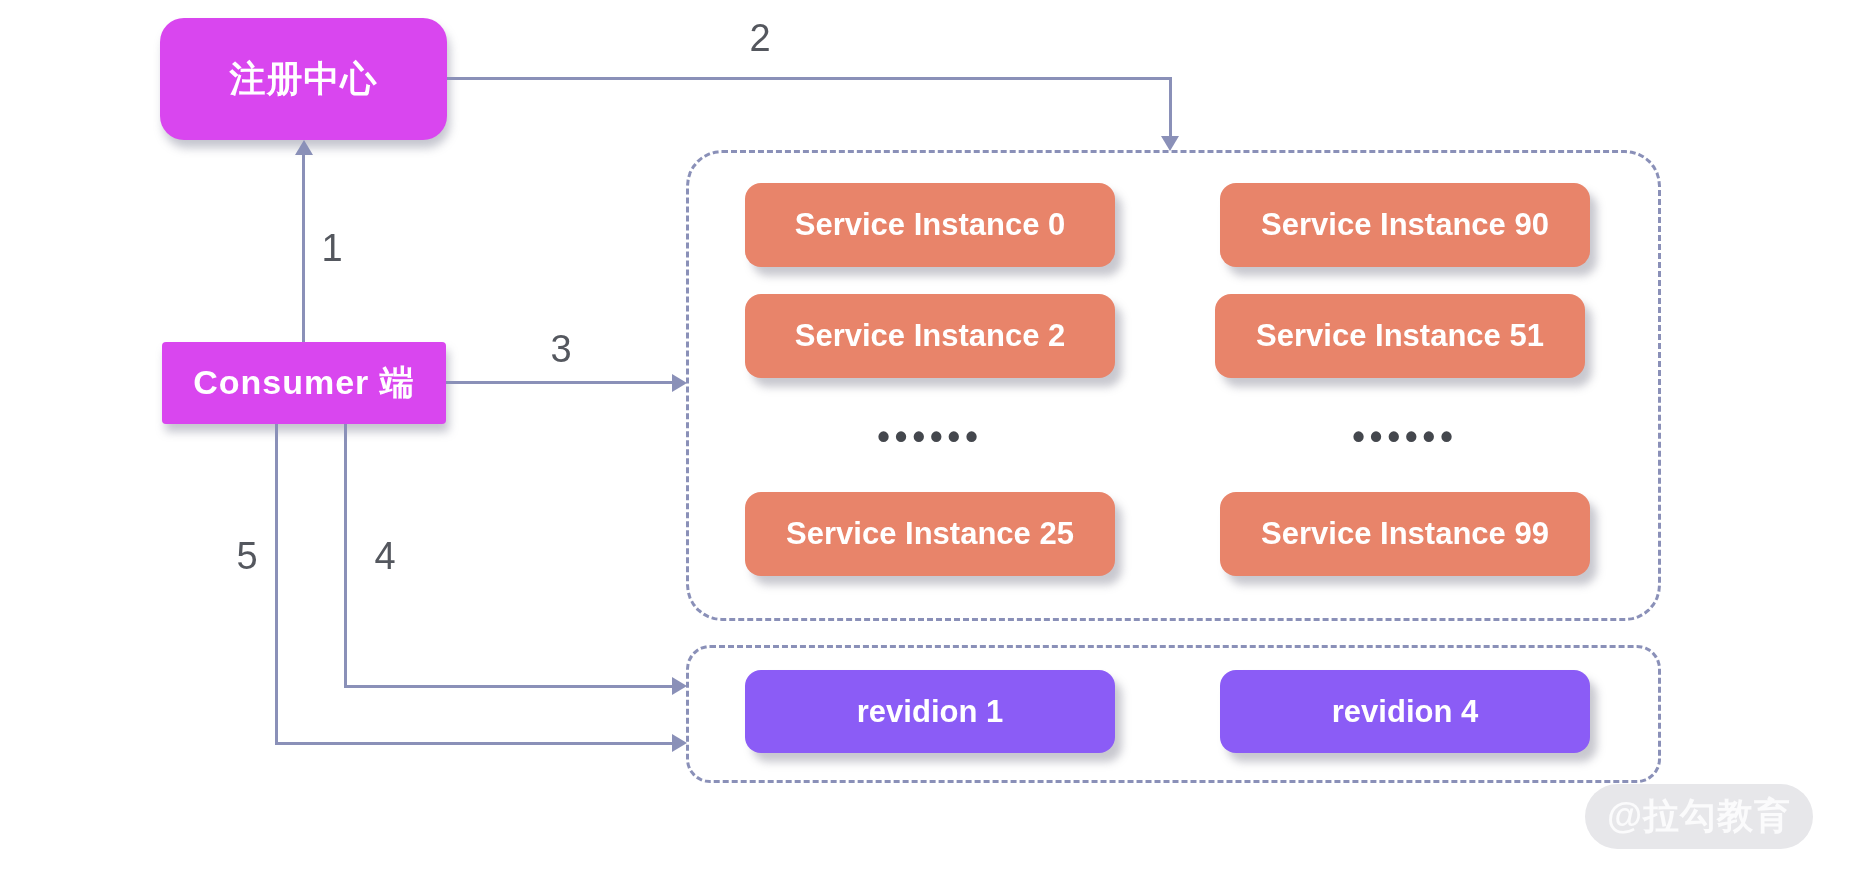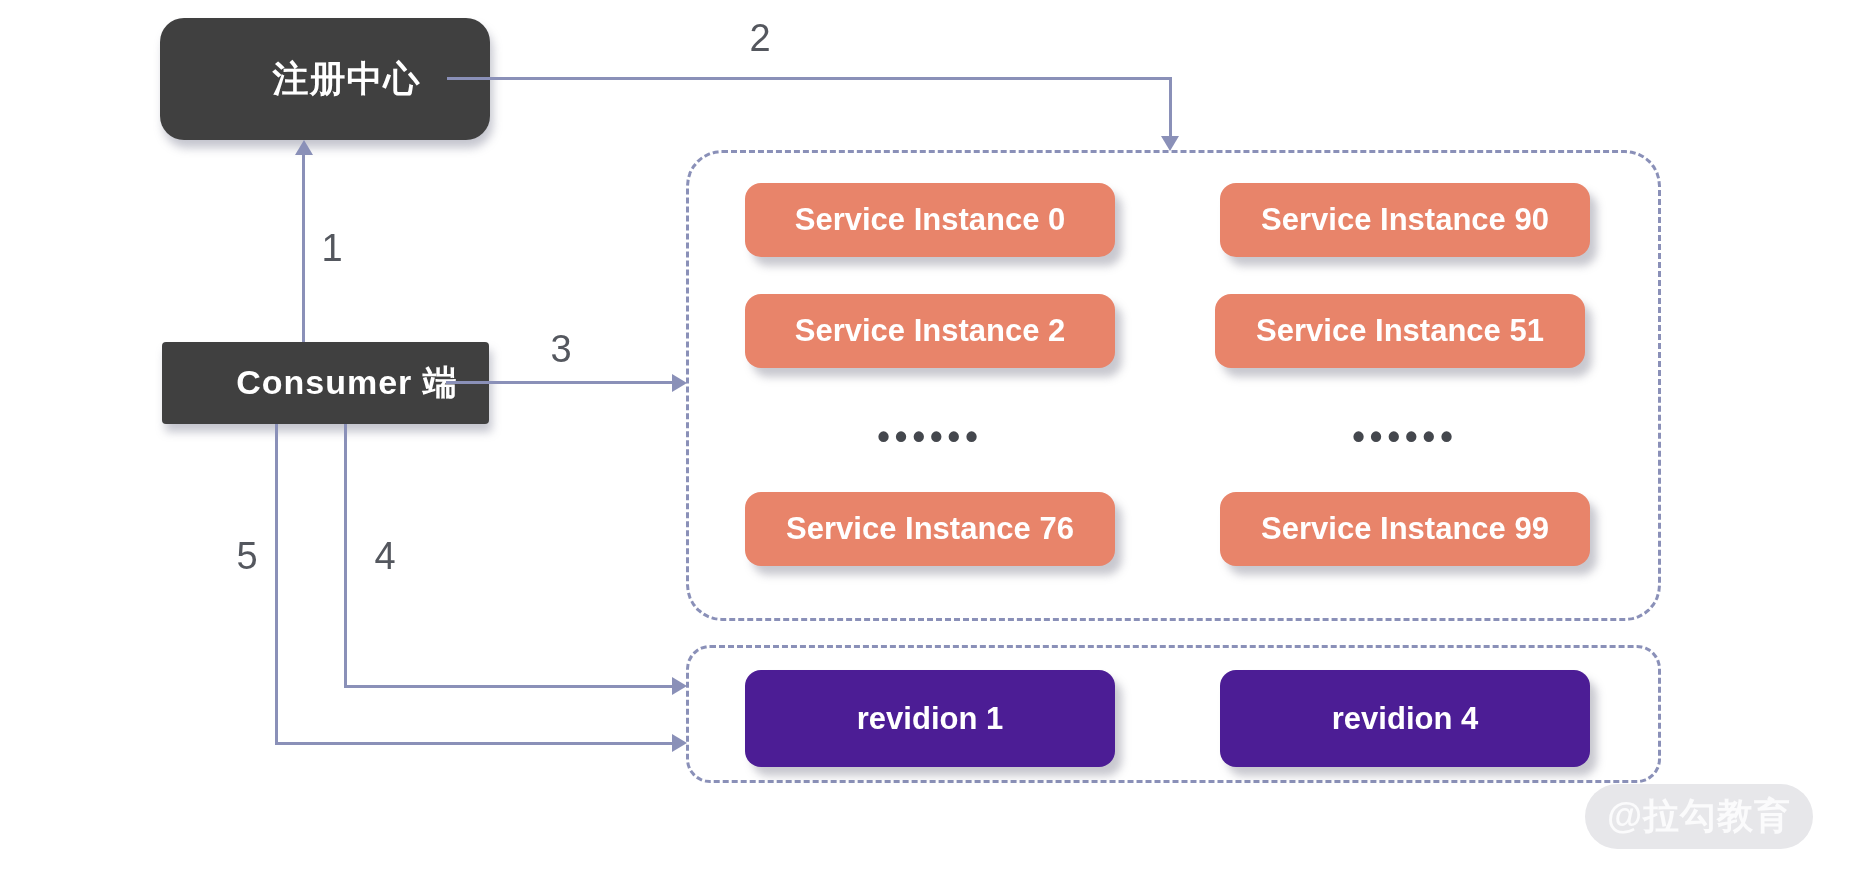--- a/index.html
+++ b/index.html
@@ -8,60 +8,59 @@
     width: 1864px;
     height: 876px;
     background: #ffffff;
     overflow: hidden;
     font-family: "Liberation Sans", "DejaVu Sans", sans-serif;
   }
 
   
   .node {
     position: absolute;
-    background: #404040;
+    background: #d946ef;
     color: #ffffff;
     display: flex;
     align-items: center;
     justify-content: center;
     font-size: 34px;
     font-weight: 600;
     letter-spacing: 1px;
     box-shadow: 3px 8px 10px rgba(110,112,135,0.40);
-    padding-left: 43px;
   }
   .node.registry { left: 160px; top: 18px;  width: 287px; height: 122px; border-radius: 24px; font-size: 36px; }
   .node.consumer { left: 162px; top: 342px; width: 284px; height: 82px;  border-radius: 4px; }
 
   
   .dashed {
     position: absolute;
     border: 3px dashed #8A90B8;
     border-radius: 36px;
     background: transparent;
   }
   .dashed.service  { left: 686px; top: 150px; width: 969px; height: 465px; }
   .dashed.revision { left: 686px; top: 645px; width: 969px; height: 132px; border-radius: 24px; }
 
   
   .inst, .rev {
     position: absolute;
     width: 370px;
-    height: 74px;
+    height: 84px;
     border-radius: 16px;
     color: #ffffff;
     display: flex;
     align-items: center;
     justify-content: center;
     font-size: 31px;
     font-weight: 600;
     box-shadow: 7px 9px 9px rgba(125,125,140,0.42);
   }
   .inst { background: #E8846A; }
-  .rev  { background: #4c1d95; height: 97px; }
+  .rev  { background: #8b5cf6; height: 83px; }
 
   
   .dots {
     position: absolute;
     width: 370px;
     height: 44px;
     line-height: 44px;
     text-align: center;
     color: #44474D;
     font-size: 36px;
@@ -137,21 +136,21 @@
   <div class="vl" style="left:275px; top:424px; height:320px;"></div>
   <div class="hl" style="left:275px; top:742px; width:397px;"></div>
   <div class="head right" style="left:672px; top:734px;"></div>
   <div class="num" style="left:227px; top:531px;">5</div>
 
   <div class="dashed service"></div>
 
   <div class="inst" style="left:745px; top:183px;">Service Instance 0</div>
   <div class="inst" style="left:745px; top:294px;text-align:right;">Service Instance 2</div>
   <div class="dots" style="left:745px; top:415px;">••••••</div>
-  <div class="inst" style="left:745px; top:492px;">Service Instance 76</div>
+  <div class="inst" style="left:745px; top:492px;">Service Instance 25</div>
 
   <div class="inst" style="left:1220px; top:183px;">Service Instance 90</div>
   <div class="inst" style="left:1215px; top:294px;">Service Instance 51</div>
   <div class="dots" style="left:1220px; top:415px;">••••••</div>
   <div class="inst" style="left:1220px; top:492px;">Service Instance 99</div>
 
   <div class="dashed revision"></div>
   <div class="rev" style="left:745px; top:670px;">revidion 1</div>
   <div class="rev" style="left:1220px; top:670px;">revidion 4</div>
 

